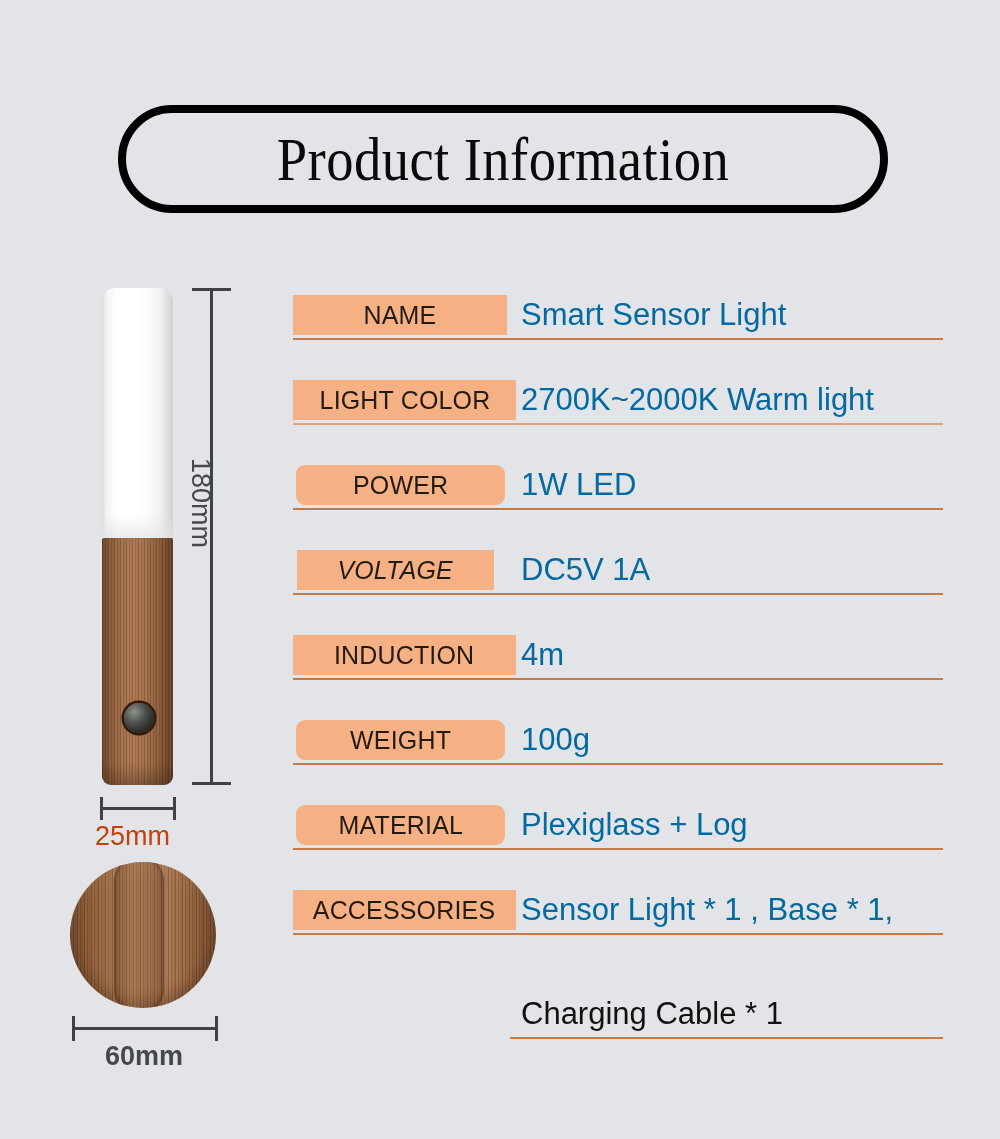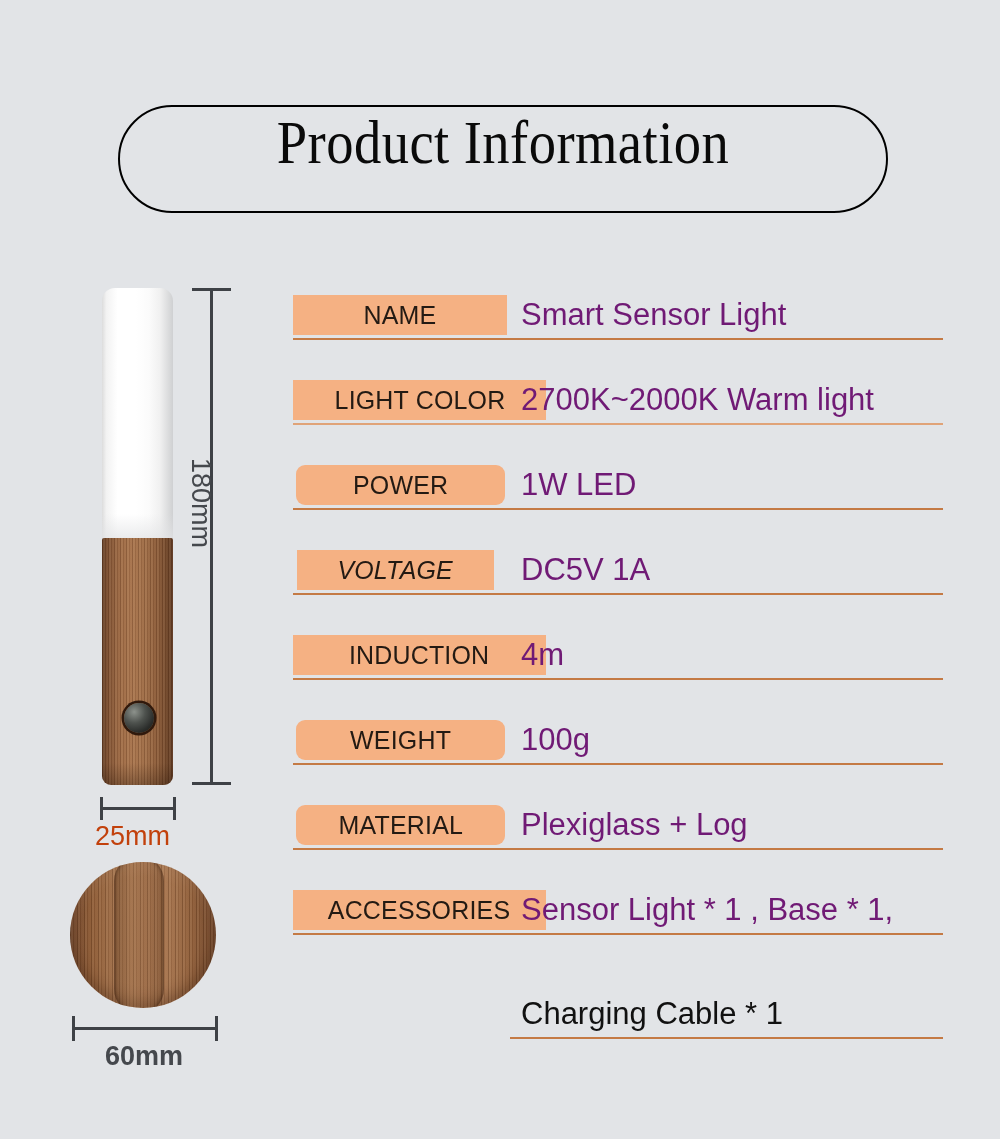--- a/index.html
+++ b/index.html
@@ -16,23 +16,23 @@
     position:relative;
     width:1000px; height:1139px;
     background:#e2e4e7;
   }
 
   
   #title-box {
     position:absolute;
     left:118px; top:105px;
     width:770px; height:108px;
-    border:2px solid #000000;
+    border:8px solid #000000;
     border-radius:54px;
-    display:flex; align-items:flex-start; justify-content:center;
+    display:flex; align-items:center; justify-content:center;
   }
   #title-text {
     font-family:"Liberation Serif", serif;
     font-size:62px;
     font-weight:400;
     color:#0a0a0a;
     letter-spacing:0.5px;
     transform:scaleX(0.88);
     white-space:nowrap;
   }
@@ -142,26 +142,26 @@
   .spec-label {
     position:absolute; left:0; top:7px;
     height:40px; background:#f5b183;
     display:flex; align-items:center; justify-content:center;
     color:#231a13; font-size:26px; letter-spacing:.2px;
     white-space:nowrap; overflow:hidden;
   }
   .spec-label.w214 { width:214px; }
   .spec-label.w212 { left:3px; width:209px;border-radius:9px; }
   .spec-label.w205 { left:4px; width:197px;font-style:italic; }
-  .spec-label.w215 { left:0;  width:253px; }
+  .spec-label.w215 { left:0;  width:223px; }
   .spec-label-text { transform:scaleX(.96); display:inline-block; }
 
   .spec-value {
     position:absolute; left:228px; top:-1px;
-    font-size:31px; color:#701a75; white-space:nowrap; line-height:56px;
+    font-size:31px; color:#0369a1; white-space:nowrap; line-height:56px;
   }
   .spec-value2 {
     position:absolute; left:228px; top:103px;
     font-size:31px; color:#111; white-space:nowrap; line-height:56px;
   }
 
   .spec-underline { position:absolute; left:0; top:50px; height:2px; background:#c47a45; }
   .spec-underline.full  { width:650px; }
   .spec-underline.light { background:#e0a378; }
   .spec-underline.indent{ left:217px; width:433px; top:154px; }

